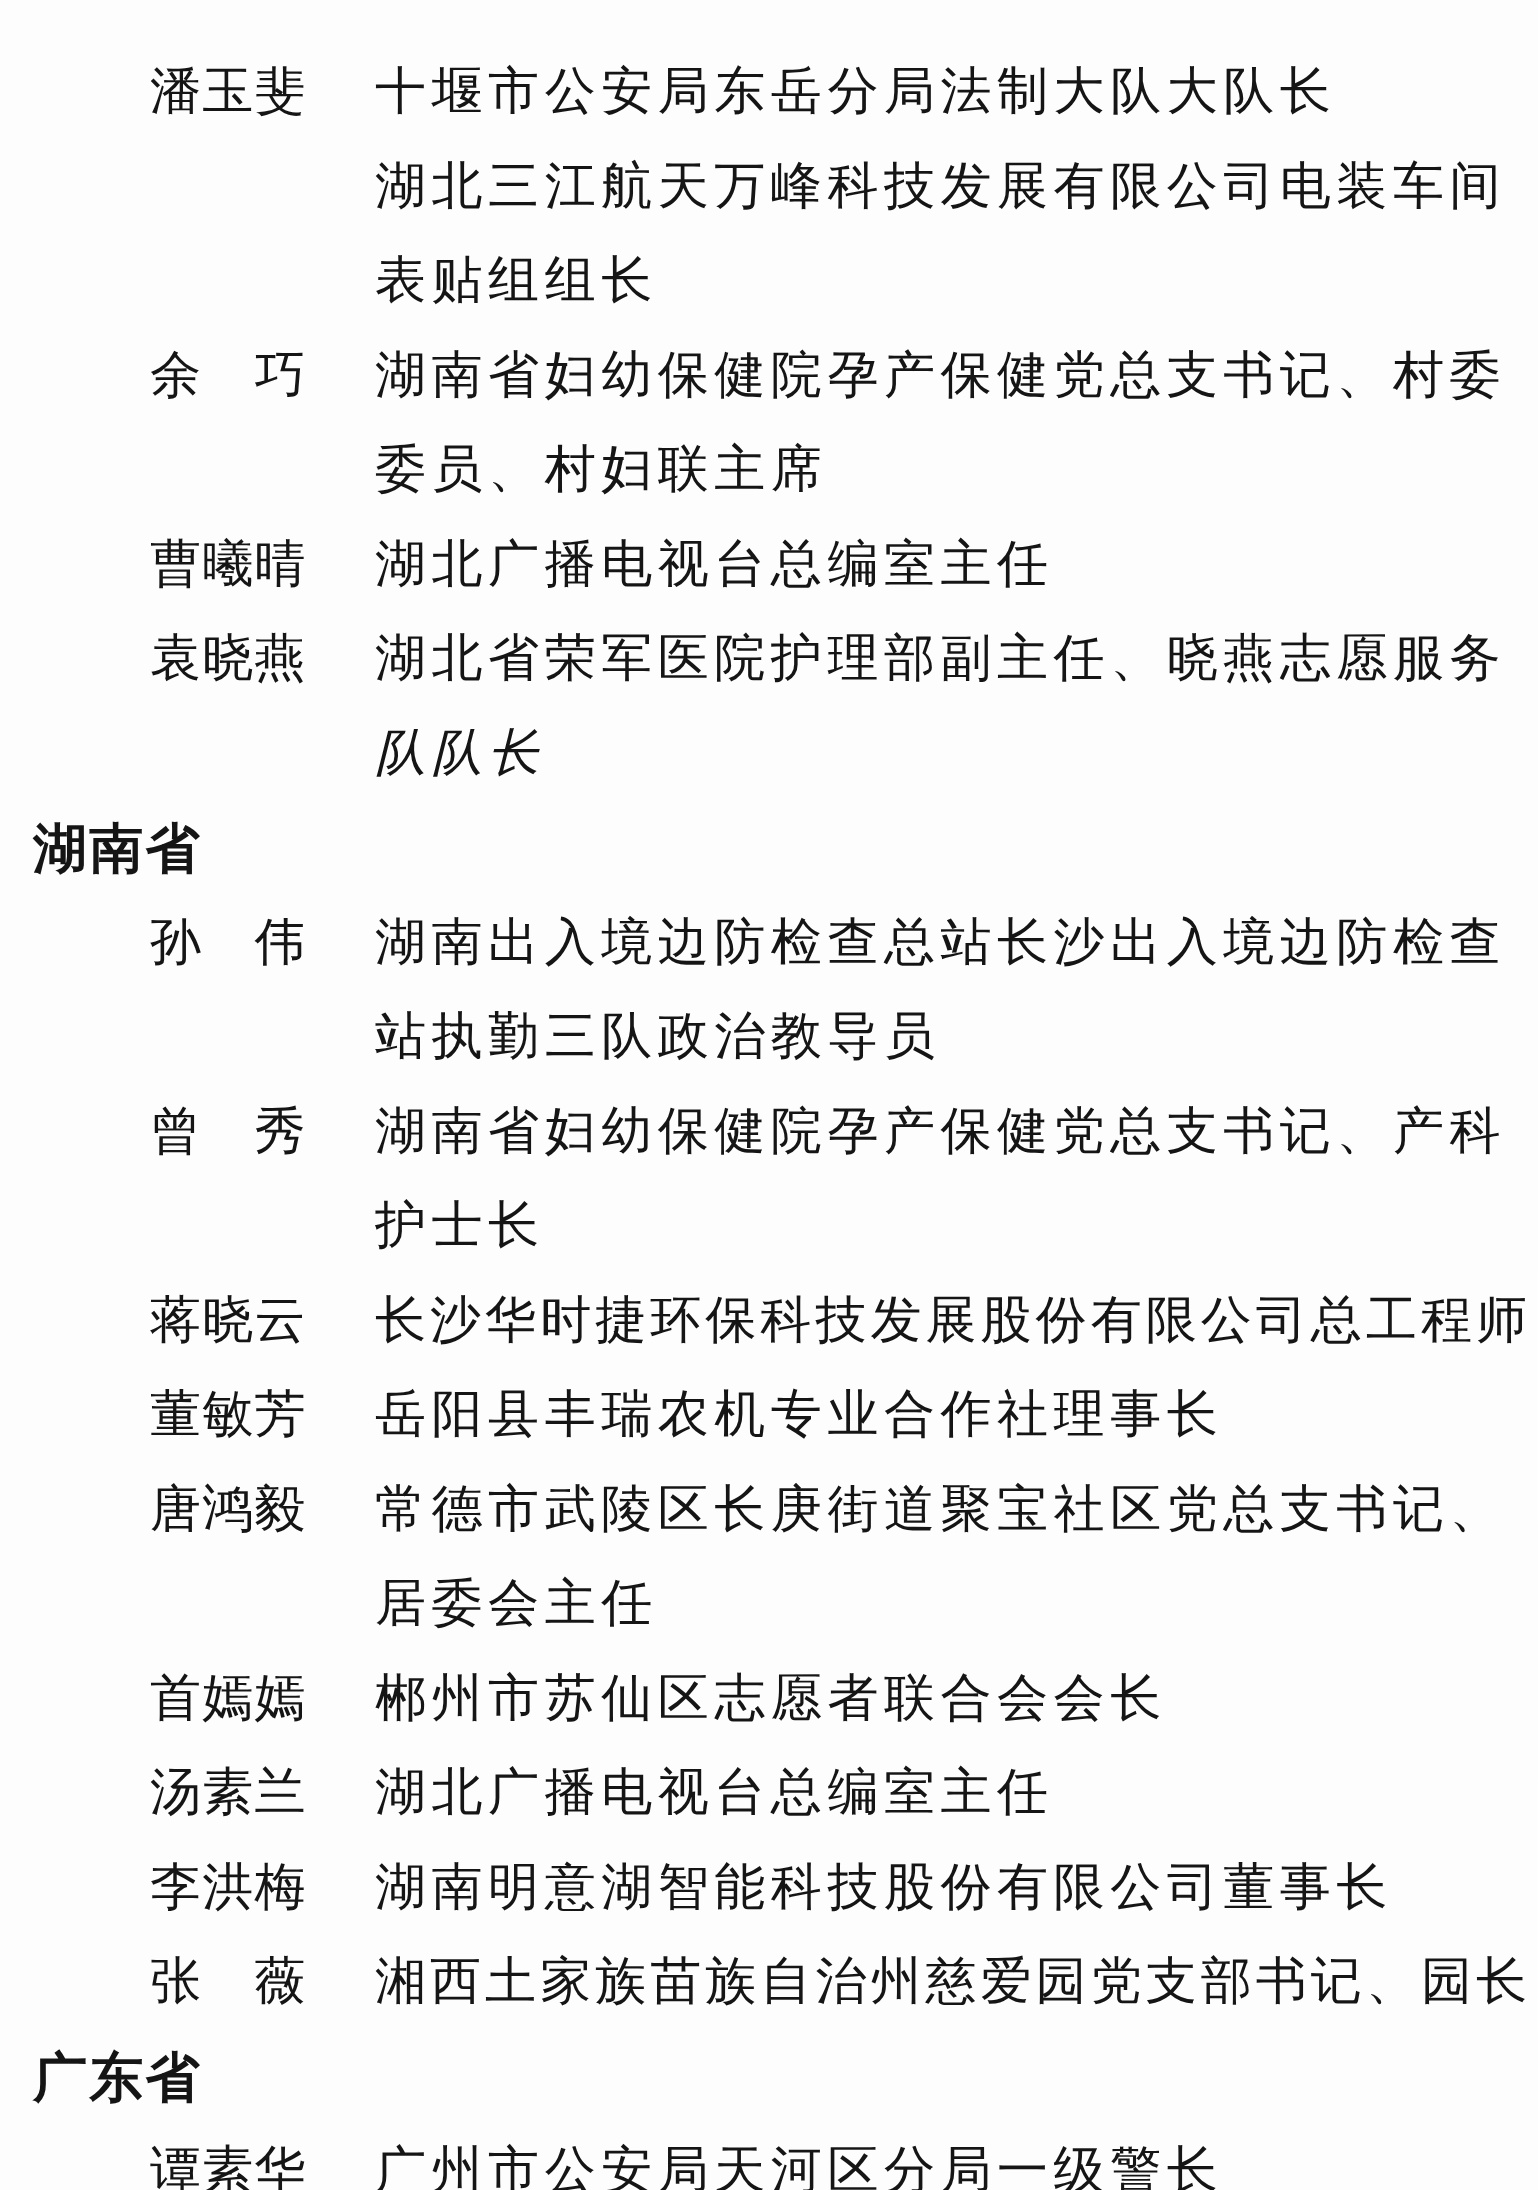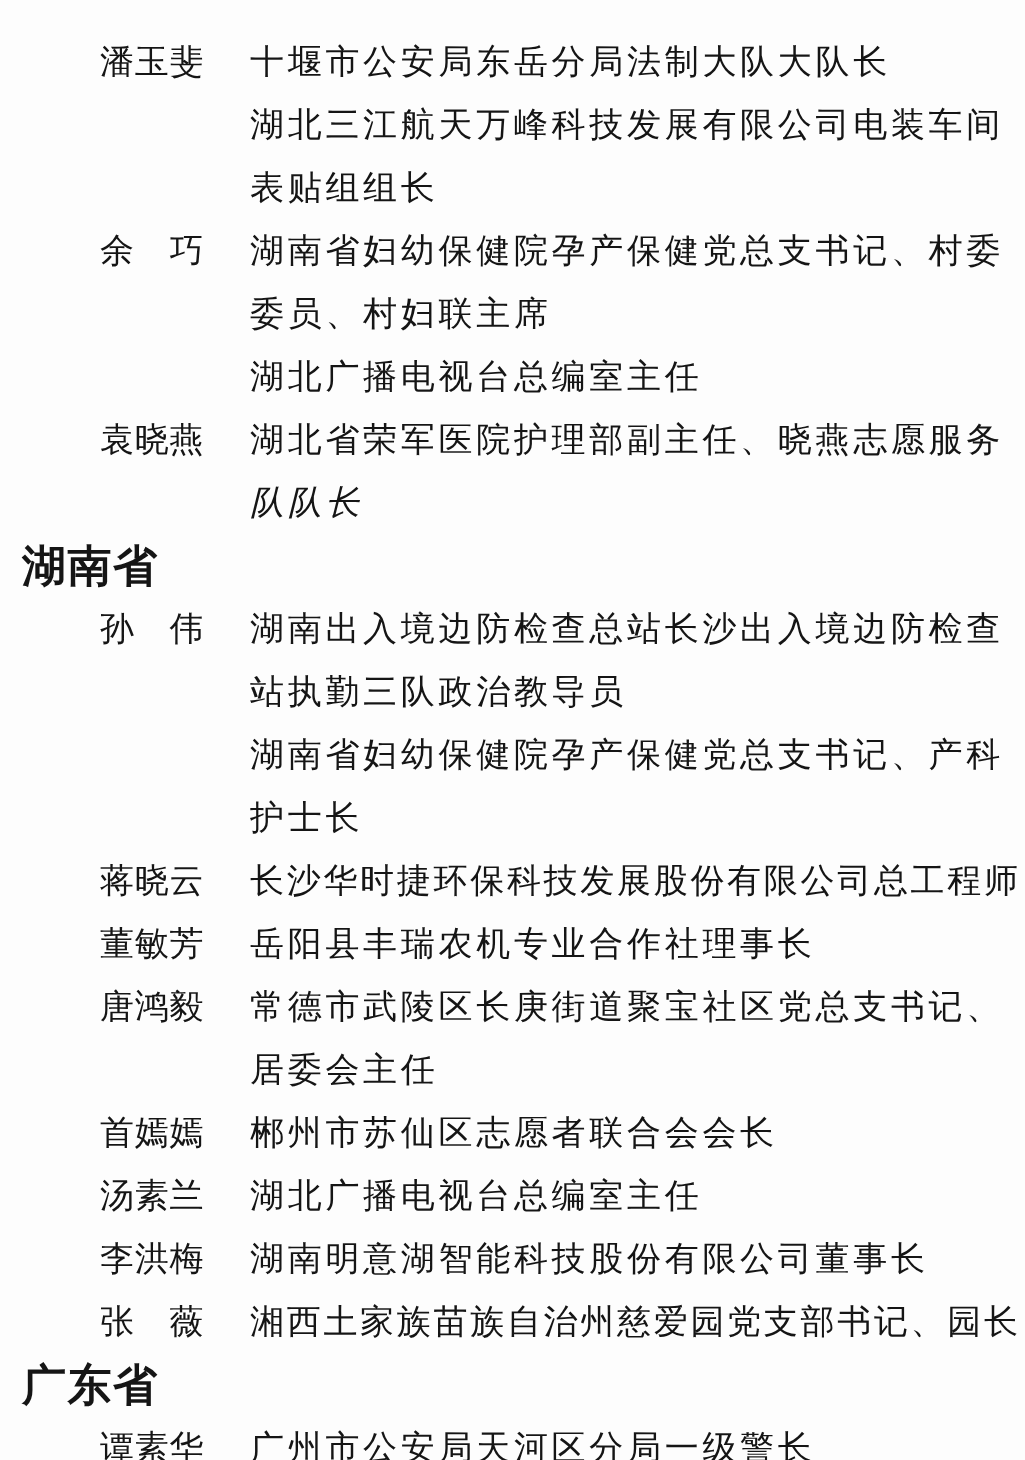--- a/index.html
+++ b/index.html
@@ -24,21 +24,21 @@
     height: 63px;
     line-height: 63px;
     white-space: nowrap;
   }
   .province-header {
     position: absolute;
     left: 22px;
     top: 0;
     font-family: "Liberation Sans", sans-serif;
     font-weight: 700;
-    font-size: 44px;
+    font-size: 36px;
     letter-spacing: 1.5px;
     line-height: 63px;
   }
   .entry-name {
     position: absolute;
     left: 100px;
     top: 0;
     font-size: 34px;
     letter-spacing: 0.8px;
     line-height: 63px;
@@ -67,40 +67,42 @@
         <span class="pos-line" style="letter-spacing: 3.7px;">表贴组组长</span>
       </div>
       <div class="row">
         <span class="entry-name">余　巧</span>
         <span class="pos-line" style="letter-spacing: 3.7px;">湖南省妇幼保健院孕产保健党总支书记、村委</span>
       </div>
       <div class="row">
         <span class="pos-line" style="letter-spacing: 3.7px;">委员、村妇联主席</span>
       </div>
       <div class="row">
+        <span class="entry-name">曹曦晴</span>
         <span class="pos-line" style="letter-spacing: 3.7px; text-align: right;">湖北广播电视台总编室主任</span>
       </div>
       <div class="row">
         <span class="entry-name">袁晓燕</span>
         <span class="pos-line" style="letter-spacing: 3.7px;">湖北省荣军医院护理部副主任、晓燕志愿服务</span>
       </div>
       <div class="row">
         <span class="pos-line" style="letter-spacing: 3.7px; font-style: italic;">队队长</span>
       </div>
       <div class="row">
         <span class="province-header">湖南省</span>
       </div>
       <div class="row">
         <span class="entry-name">孙　伟</span>
         <span class="pos-line" style="letter-spacing: 3.7px;">湖南出入境边防检查总站长沙出入境边防检查</span>
       </div>
       <div class="row">
         <span class="pos-line" style="letter-spacing: 3.7px;">站执勤三队政治教导员</span>
       </div>
       <div class="row">
+        <span class="entry-name">曾　秀</span>
         <span class="pos-line" style="letter-spacing: 3.7px;">湖南省妇幼保健院孕产保健党总支书记、产科</span>
       </div>
       <div class="row">
         <span class="pos-line" style="letter-spacing: 3.7px;">护士长</span>
       </div>
       <div class="row">
         <span class="entry-name">蒋晓云</span>
         <span class="pos-line" style="letter-spacing: 2.7px;">长沙华时捷环保科技发展股份有限公司总工程师</span>
       </div>
       <div class="row">

